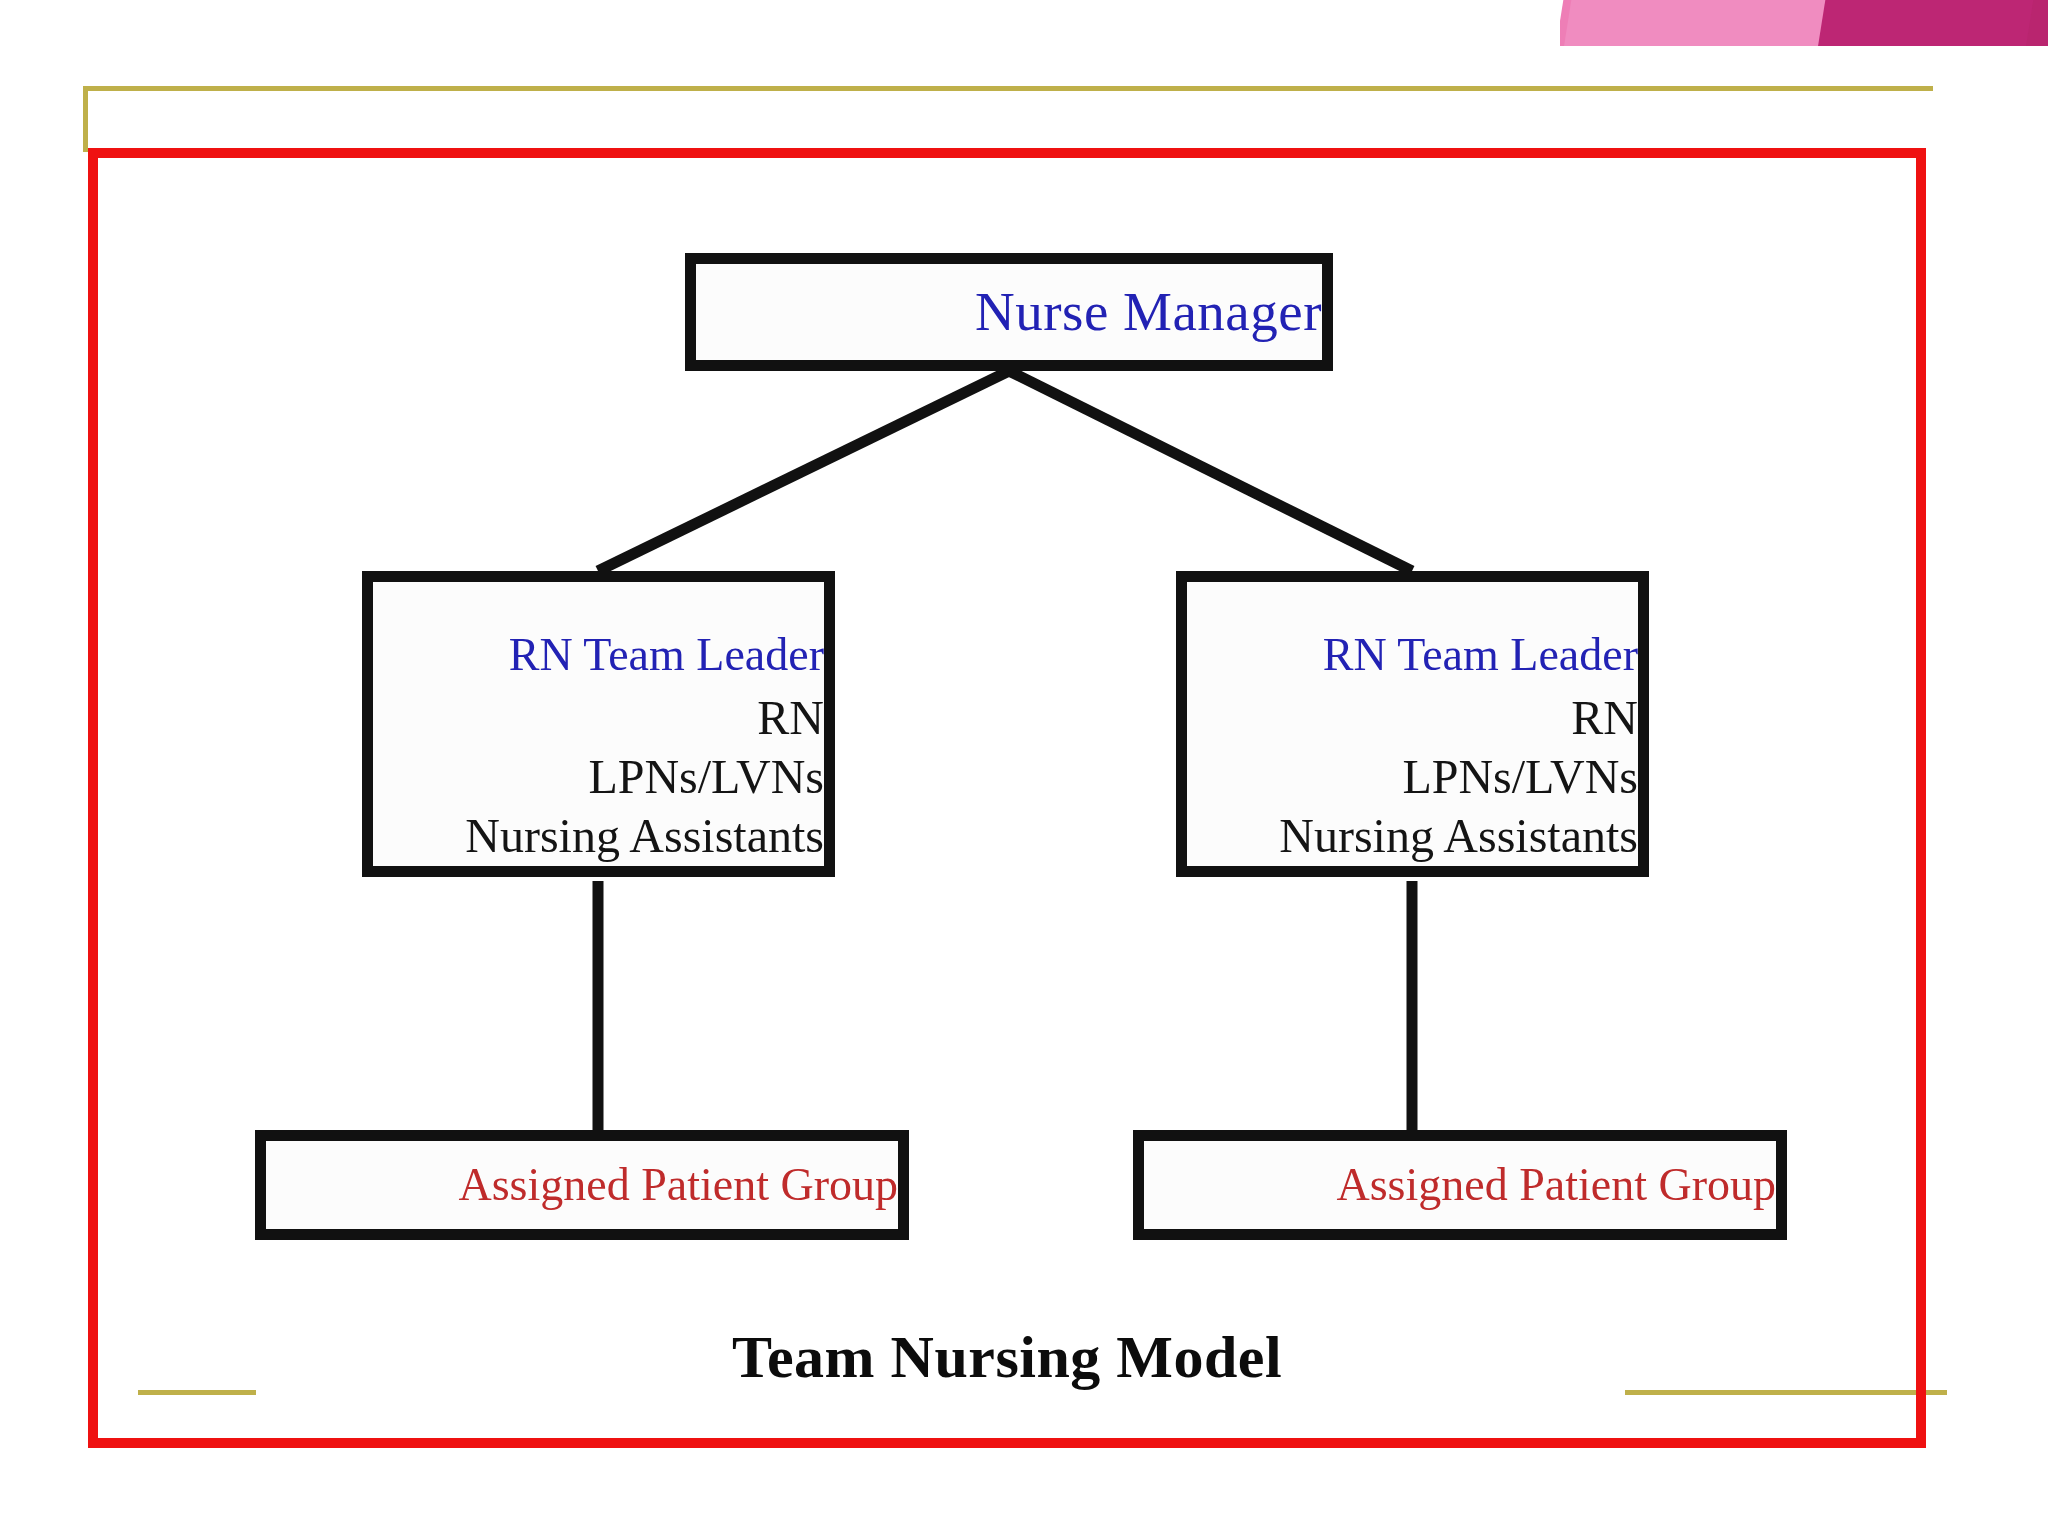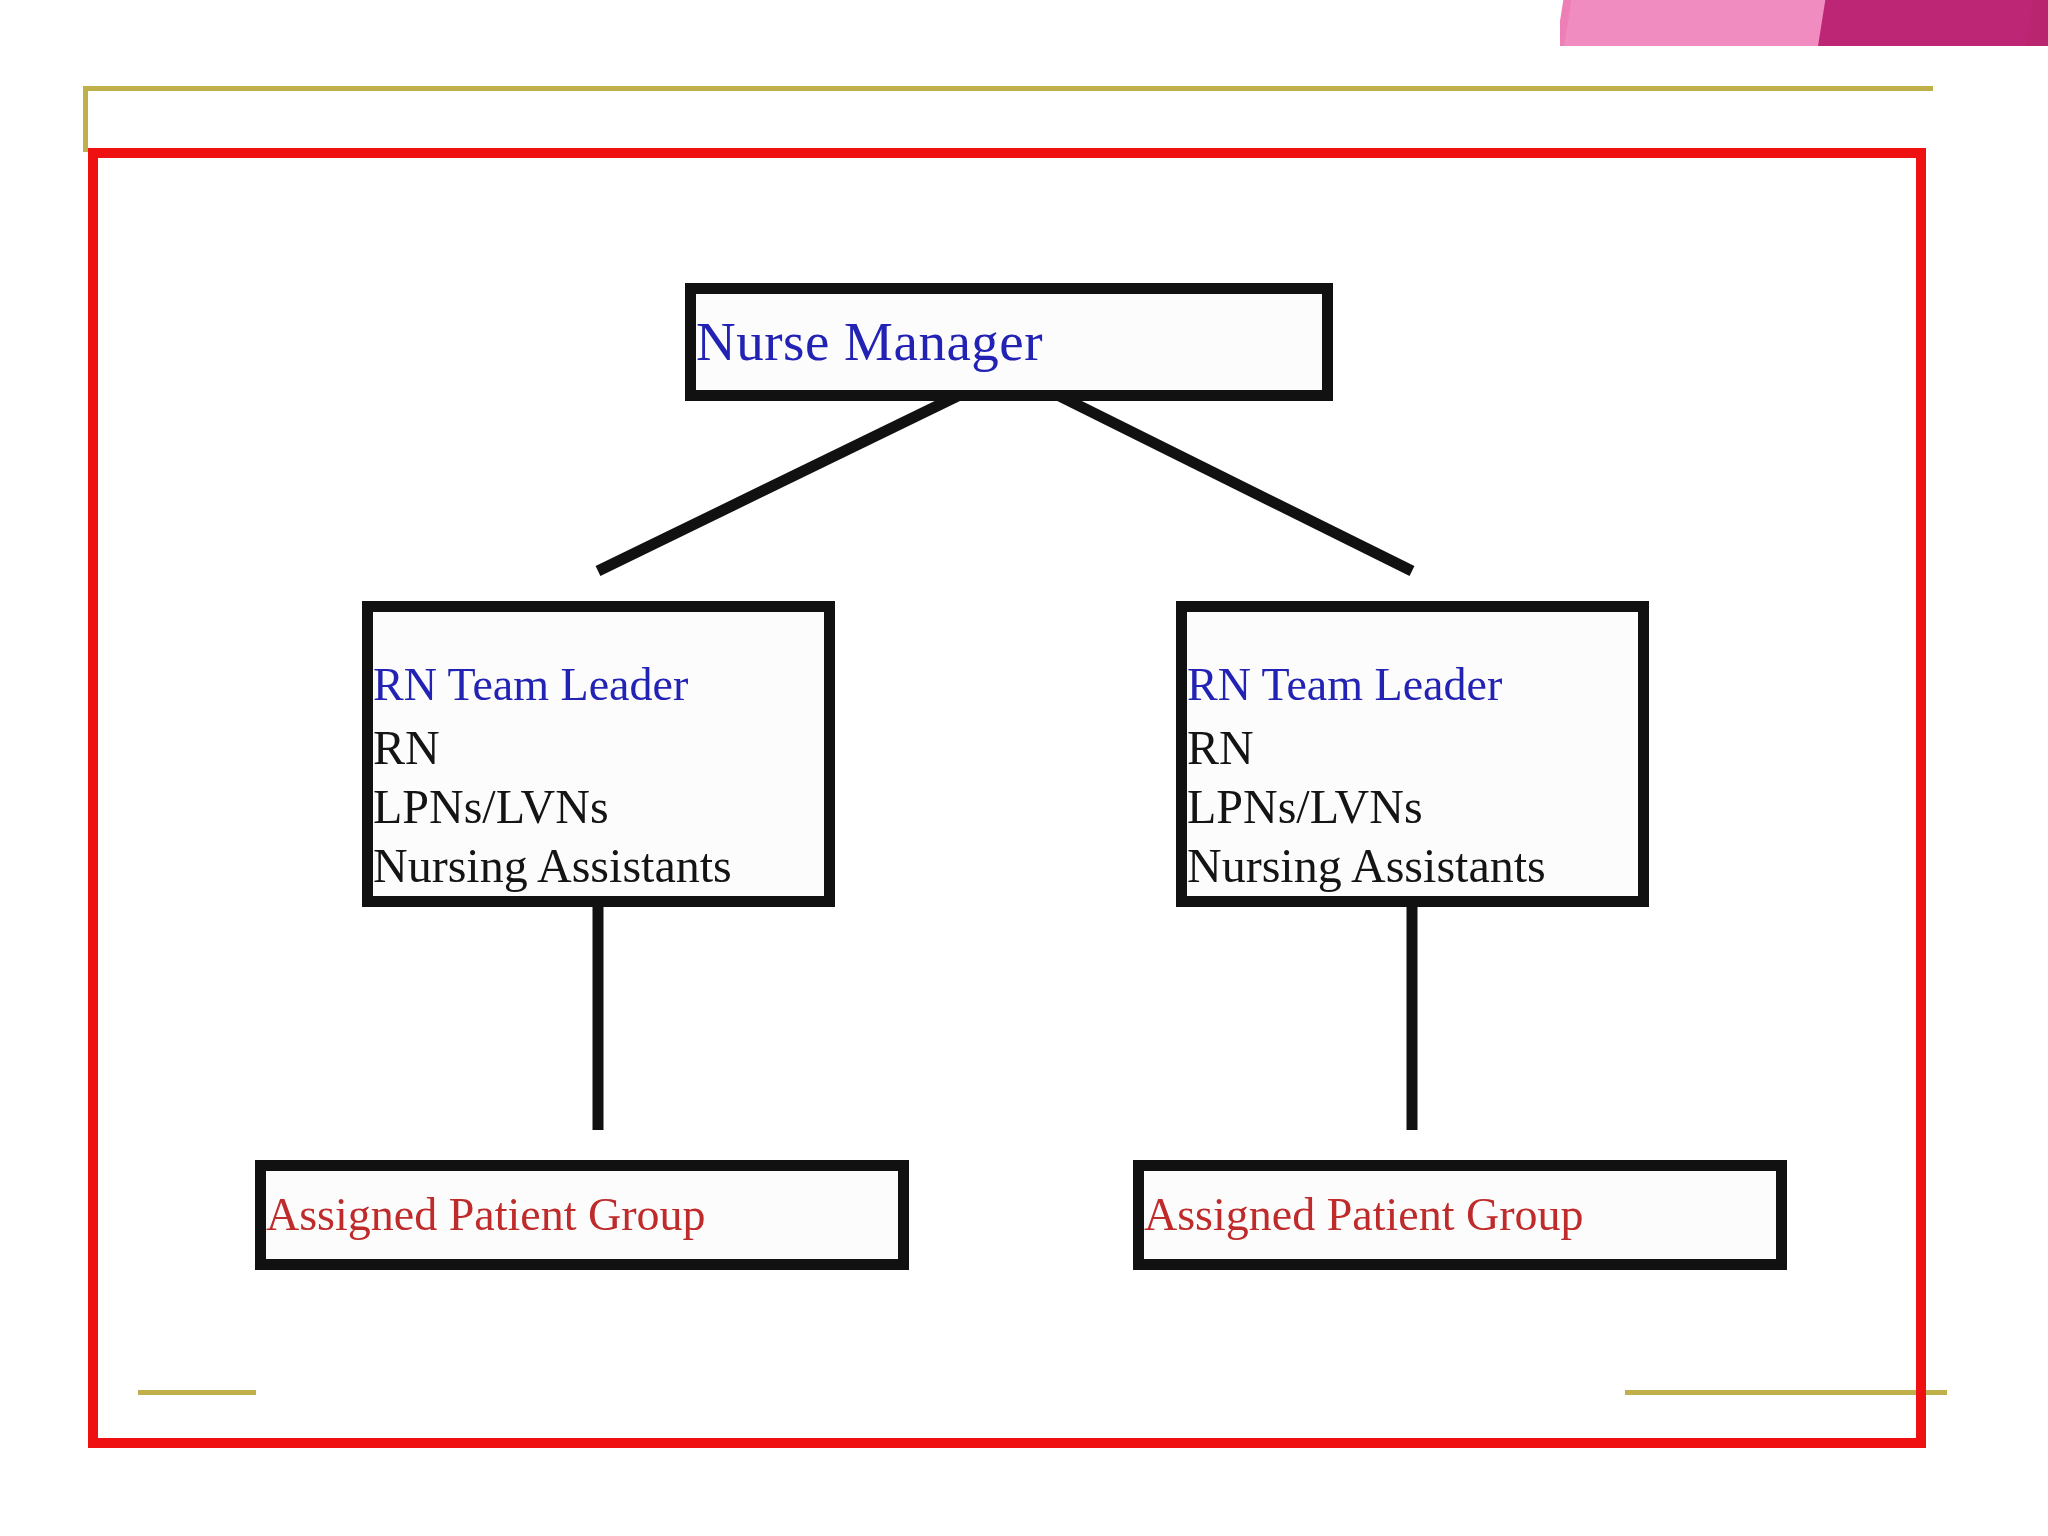--- a/index.html
+++ b/index.html
@@ -94,25 +94,24 @@
     height: 1280px;
   }
 
   .node {
     position: absolute;
     border: 11px solid #111111;
     background: #FCFCFC;
     box-sizing: border-box;
     display: flex;
     flex-direction: column;
-    align-items: flex-start;
+    align-items: flex-end;
     justify-content: center;
     text-align: center;
     line-height: 1.18;
-    margin-top: 30px;
   }
 
   
   #node-nurse-manager {
     left: 587px;
     top: 95px;
     width: 648px;
     height: 118px;
   }
   .nm-title {
@@ -232,15 +231,16 @@
     </div>
 
     <div class="node patient-box" id="node-patient-left">
       <div class="patient-label">Assigned Patient Group</div>
     </div>
 
     <div class="node patient-box" id="node-patient-right">
       <div class="patient-label">Assigned Patient Group</div>
     </div>
 
+    <div class="caption">Team Nursing Model</div>
 
   </div>
 </div>
 
 </body></html>

